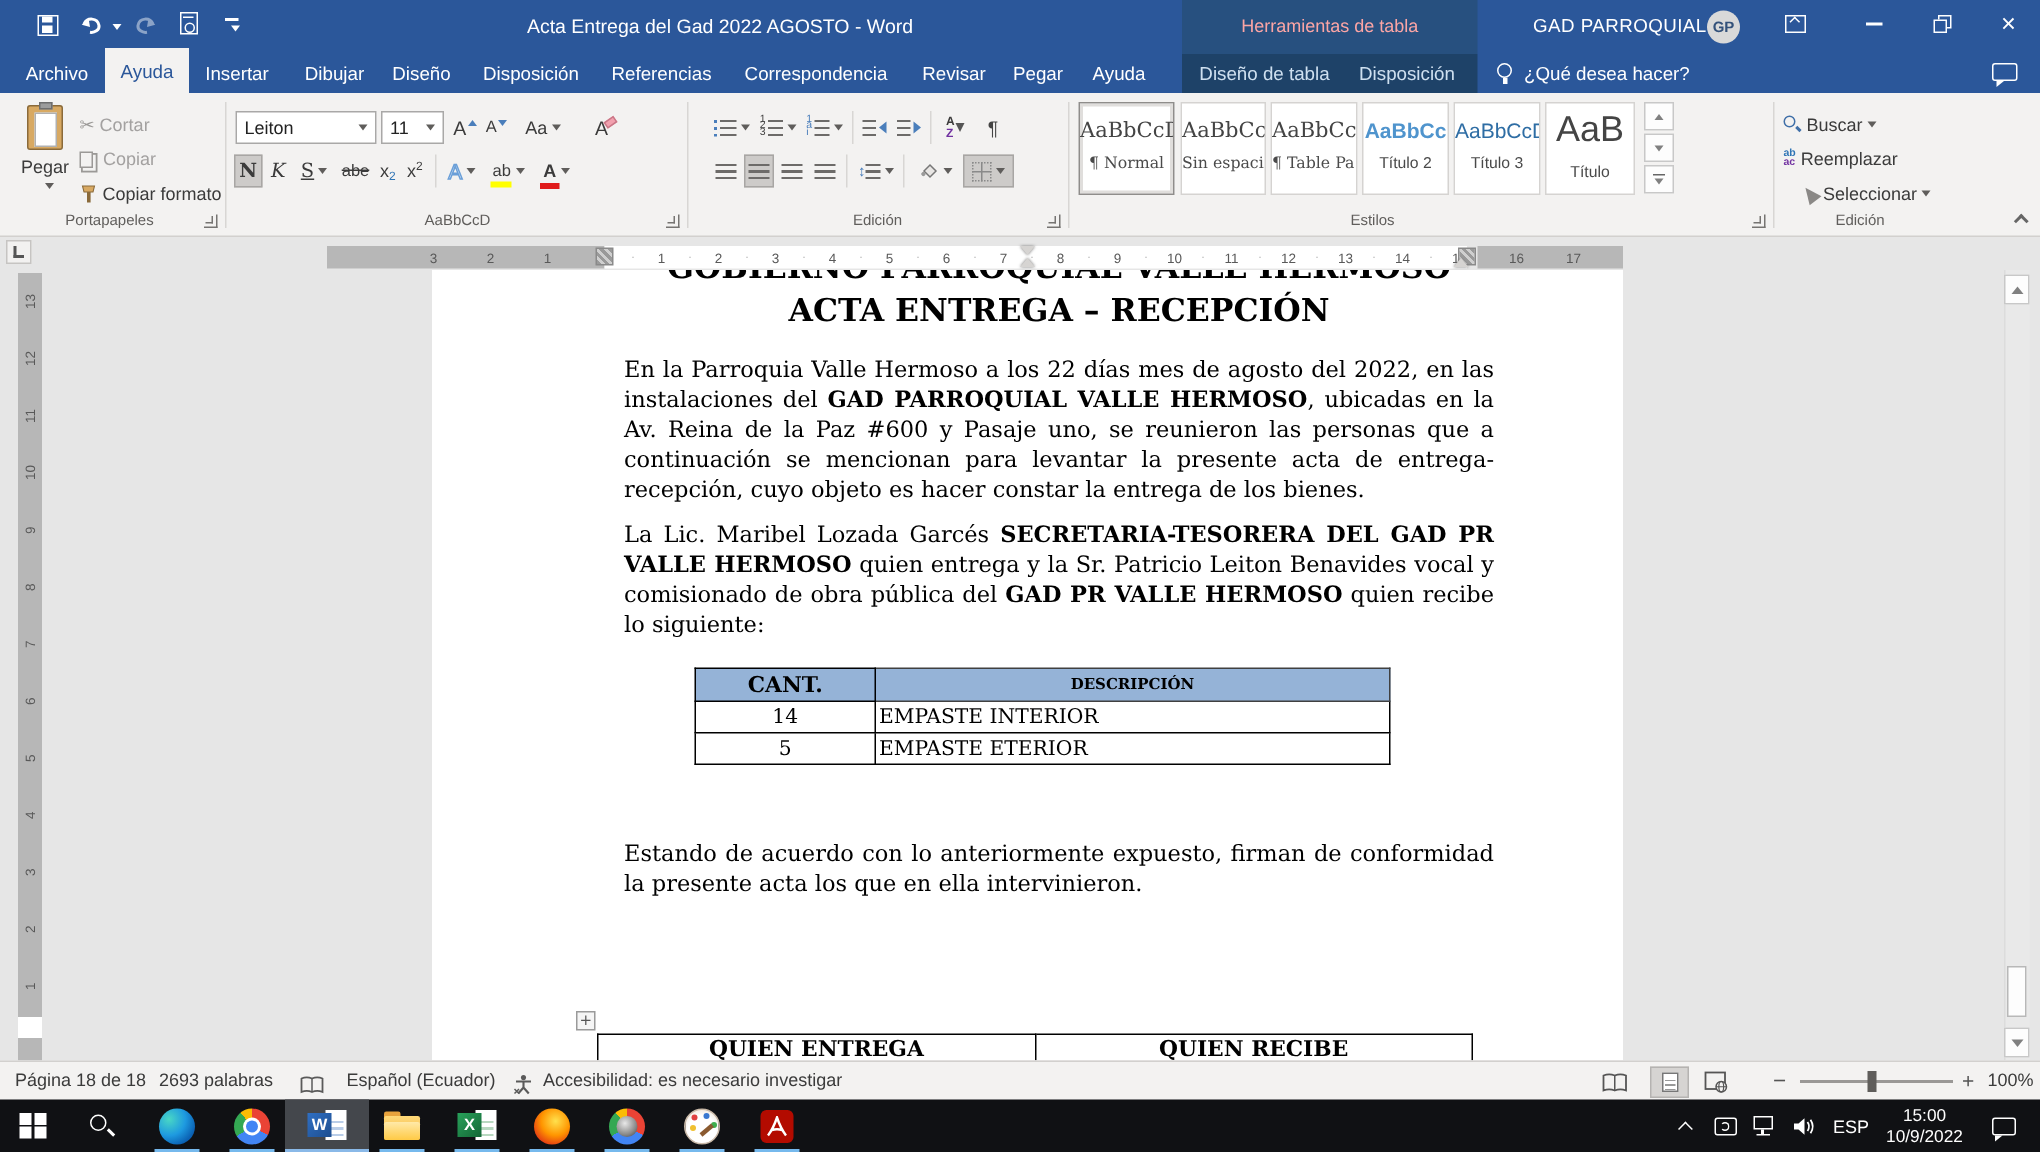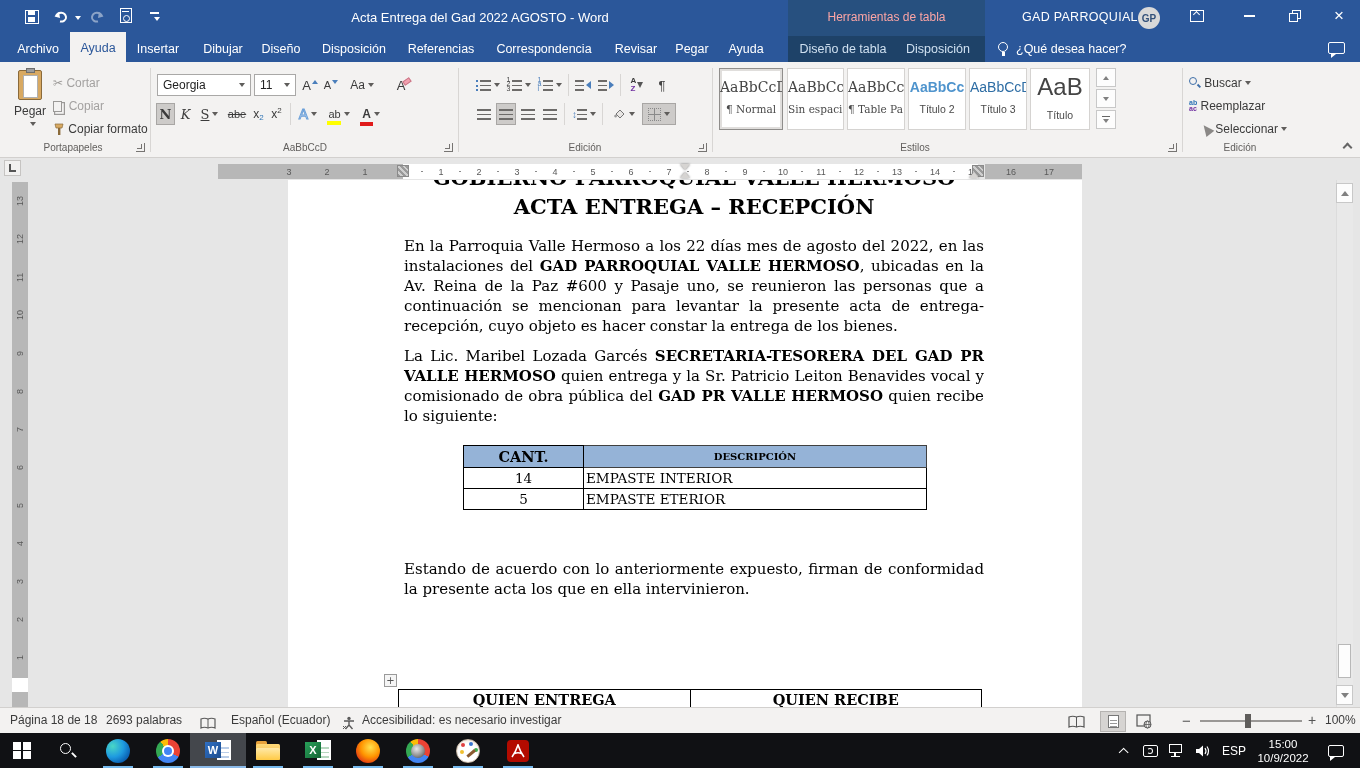--- a/index.html
+++ b/index.html
@@ -39,21 +39,21 @@
 #docarea{position:absolute;left:0;top:158px;width:1360px;height:549px;background:#e6e6e6;overflow:hidden}
 .hruler{position:absolute;top:6px;height:15px;display:flex;font-size:9px;color:#595959;align-items:center}
 .hr-grey{background:#b7b7b7}
 .hr-white{background:#fff;background-image:radial-gradient(circle 1px,#8a8a8a 55%,transparent 60%);background-size:38px 15px;background-position:0 0}
 .hruler span{display:inline-block;width:38px;text-align:center;flex:0 0 38px}
 .hatch{position:absolute;width:12px;height:12px;top:7px;background:repeating-linear-gradient(45deg,#9a9a9a 0 2px,#cfcfcf 2px 4px);border:1px solid #8a8a8a}
 #vruler{position:absolute;left:12px;top:24px;width:16px;height:654px;background:#b7b7b7;display:flex;flex-direction:column;font-size:9px;color:#595959}
 #vruler span{height:38px;flex:0 0 38px;display:flex;align-items:center;justify-content:center;writing-mode:vertical-rl;transform:rotate(180deg)}
 #page{position:absolute;left:288px;top:22px;width:794px;height:527px;background:#fff;overflow:hidden;
   font-family:"DejaVu Serif","Liberation Serif",serif;color:#000}
-.doc{position:absolute;left:116px;width:580px;font-size:15px;line-height:20px;text-align:justify}
+.doc{position:absolute;left:128px;width:580px;font-size:15px;line-height:20px;text-align:justify}
 
 .sbbtn{position:absolute;left:1336px;width:17px;height:20px;background:#fdfdfd;border:1px solid #c8c8c8;display:flex;align-items:center;justify-content:center}
 .tri{width:0;height:0;border-left:4px solid transparent;border-right:4px solid transparent}
 .tri.up{border-bottom:5px solid #808080}.tri.down{border-top:5px solid #808080}
 
 #statusbar{position:absolute;left:0;top:707px;width:1360px;height:26px;background:#f3f2f1;border-top:1px solid #d2d0ce;color:#3b3b3b;font-size:12px}
 #statusbar .it{position:absolute;top:0;height:26px;line-height:25px}
 
 #taskbar{position:absolute;left:0;top:733px;width:1360px;height:35px;background:#101114;color:#fff}
 .tkic{position:absolute;top:0;width:44px;height:35px;display:flex;align-items:center;justify-content:center}
@@ -165,21 +165,21 @@
           <path d="M2 1 L10 1 L9 5 L3 5 Z" fill="#d8a962" stroke="#8a6a3a" stroke-width=".7"></path>
           <rect x="5" y="5" width="2.4" height="7" fill="#8a6a3a"></rect>
         </svg>
       &nbsp;<span>Copiar formato</span>
     </div>
     <div class="glabel" style="left:18px;width:110px">Portapapeles</div>
     <span class="dlg" style="left:136px"></span>
     <div class="gdiv" style="left:150px"></div>
 
     <div class="combo" style="left:157px;top:12px;width:94px">
-      <span>Georgia</span>
+      <span>Leiton</span>
         <span class="dd"></span>
     </div>
     <div class="combo" style="left:254px;top:12px;width:42px">
       <span>11</span>
         <span class="dd"></span>
     </div>
     <div class="rbtn" style="left:300px;top:12px;width:20px">
       <span style="font-size:13px">A</span>
         <span class="caret-up" style="margin-left:1px;margin-bottom:7px"></span>
     </div>

